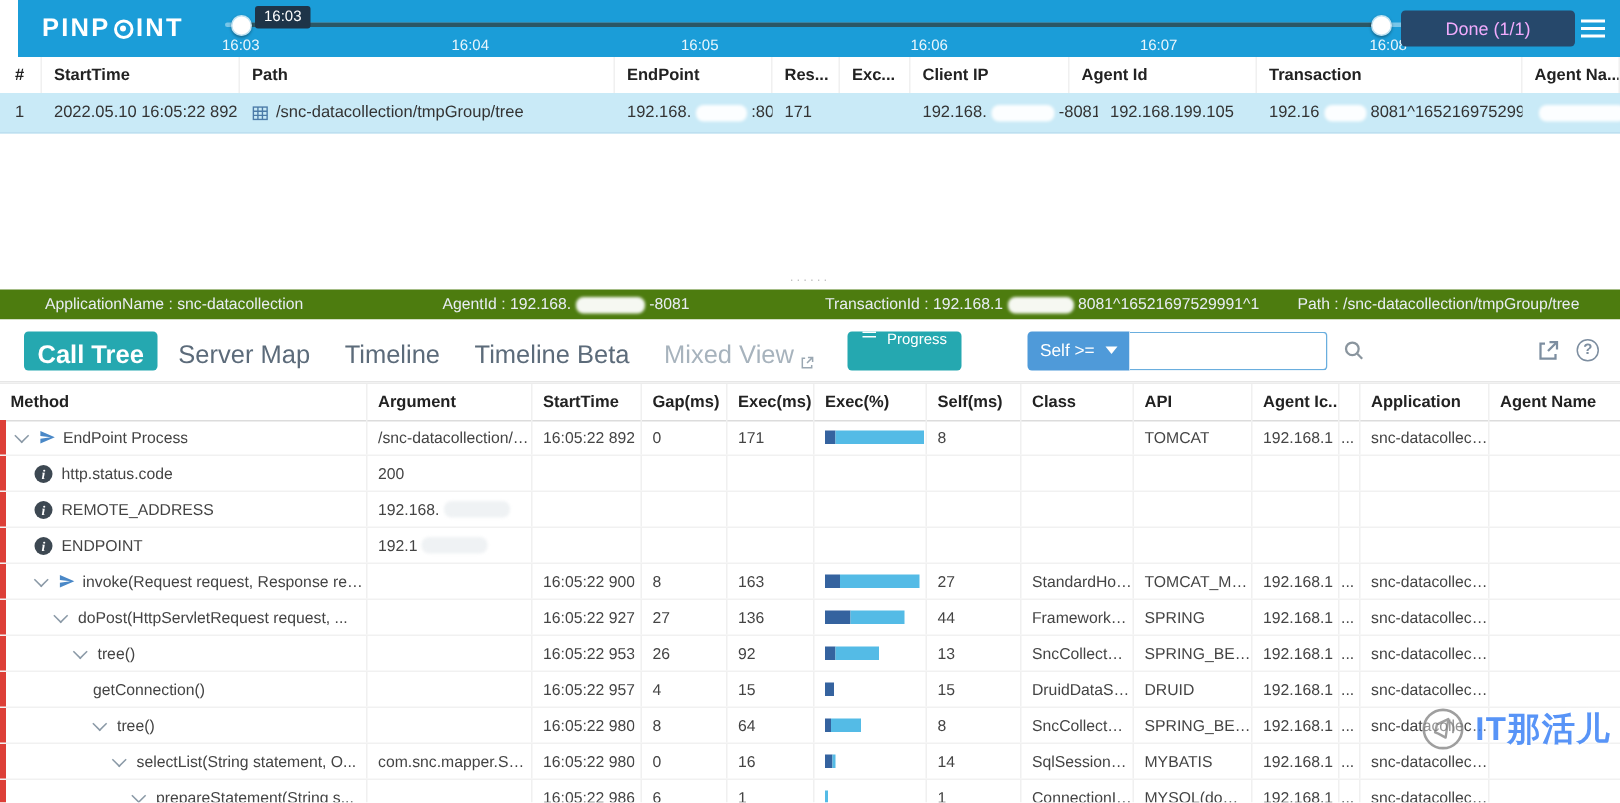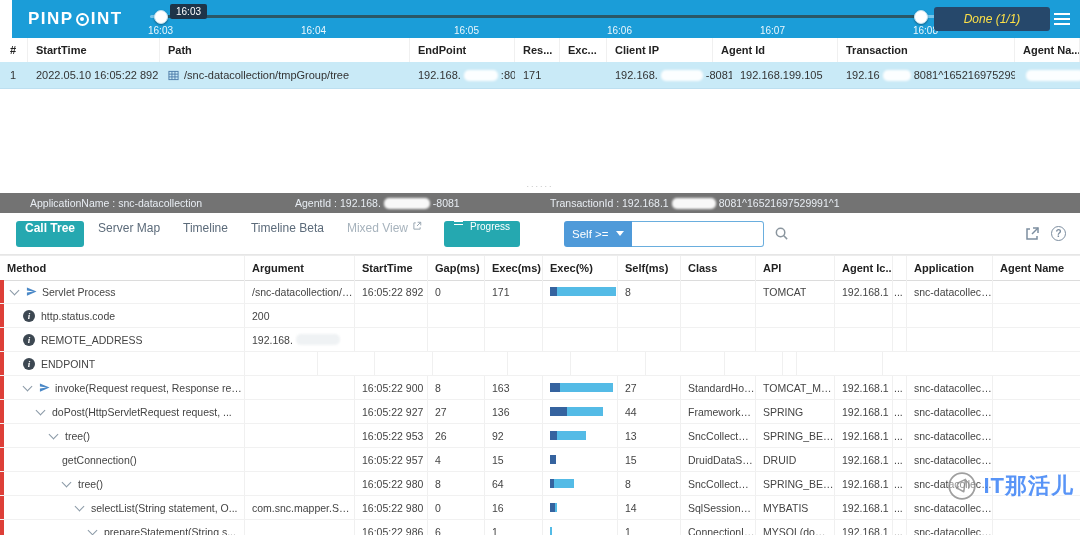--- a/index.html
+++ b/index.html
@@ -16,50 +16,50 @@
   .logo-o::after{content:"";position:absolute;left:2px;top:2px;width:4px;height:4px;border-radius:50%;background:#fff;}
   .track-light{position:absolute;left:138px;top:15px;width:786px;height:3px;background:#79c6e9;border-radius:2px;}
   .track-range{position:absolute;left:148px;top:15px;width:760px;height:3px;background:#2a5766;}
   .handle{position:absolute;top:10px;width:12px;height:12px;border-radius:50%;background:#fff;
           border:1px solid #bfe2f2;box-shadow:0 1px 2px rgba(0,0,0,.35);cursor:ew-resize;}
   .handle-l{left:142px;} .handle-r{left:902px;}
   .slider-tip{position:absolute;left:158px;top:4px;background:#1e3448;color:#fff;font-size:10px;
               padding:2px 6px;border-radius:2px;}
   .time-ticks{position:absolute;left:136px;top:25px;width:790px;display:flex;justify-content:space-between;
               color:#eaf6fc;font-size:10px;}
-  .done-btn{position:absolute;right:30px;top:7px;width:116px;height:24px;background:#26486b;color:#fde047;
-            font-size:12px;border-radius:3px;display:flex;align-items:center;justify-content:center;cursor:pointer;font-style:italic;}
+  .done-btn{position:absolute;right:30px;top:7px;width:116px;height:24px;background:#26486b;color:#f0abfc;
+            font-size:12px;border-radius:3px;display:flex;align-items:center;justify-content:center;cursor:pointer;}
   .menu-ic{position:absolute;right:8px;top:13px;width:18px;height:12px;display:flex;align-items:center;cursor:pointer;}
   .hbars{width:16px;height:2px;background:#fff;box-shadow:0 5px 0 #fff,0 -5px 0 #fff;display:inline-block;}
 
   
   .txn-header{position:absolute;top:38px;left:0;right:0;height:24px;display:flex;align-items:center;
               background:#fff;border-bottom:1px solid #e3e3e3;font-weight:bold;font-size:11px;color:#222;}
   .txc{box-sizing:border-box;padding-left:8px;white-space:nowrap;overflow:hidden;display:flex;align-items:center;height:100%;}
   .txn-header .txc{border-right:1px solid #f0f0f0;}
   .t0{width:28px;padding-left:10px;} .t1{width:132px;} .t2{width:250px;} .t3{width:105px;} .t4{width:45px;}
   .t5{width:47px;} .t6{width:125px;} .t7{width:106px;} .t8{width:177px;} .t9{width:65px;border-right:none;}
   .txn-row{position:absolute;top:62px;left:0;right:0;height:26px;background:#c9eaf7;display:flex;
            align-items:center;font-size:11px;color:#333;border-bottom:1px solid #bddff0;cursor:pointer;}
   .grid-ic{display:inline-flex;margin-right:5px;flex:none;}
 
   .panel-dots{position:absolute;top:179px;left:0;right:0;text-align:center;color:#c3c3c3;
               font-size:9px;letter-spacing:2px;cursor:row-resize;}
 
   
-  .detail-bar{position:absolute;top:193px;left:0;right:0;height:20px;background:#737373;color:#e8edf3;
+  .detail-bar{position:absolute;top:193px;left:0;right:0;height:20px;background:#4d7c0f;color:#e8edf3;
               font-size:10.5px;padding-left:40px;}
   .db-item{position:absolute;top:0;height:20px;display:flex;align-items:center;white-space:nowrap;}
   .db1{left:30px;} .db2{left:295px;justify-content:center;} .db3{left:550px;max-width:310px;overflow:hidden;} .db4{left:865px;}
 
   
   .toolbar{position:absolute;top:213px;left:0;right:0;height:42px;background:#fff;border-bottom:1px solid #e6e6e6;
            display:flex;align-items:center;padding-left:16px;box-sizing:border-box;}
   .tabs{display:flex;align-items:center;}
-  .tab{height:26px;display:flex;align-items:flex-start;padding:0 9px;font-size:12px;color:#5c6b7a;
+  .tab{height:26px;display:flex;align-items:flex-end;padding:0 9px;font-size:17px;color:#5c6b7a;
        margin-right:5px;cursor:pointer;white-space:nowrap;border-radius:3px;}
   .tab.active{background:#25a8b0;color:#fff;font-weight:bold;}
   .tab.disabled{color:#a7b3bd;}
   .tab .ext{margin-left:4px;display:inline-flex;}
   .btn-progress{height:26px;display:flex;align-items:flex-start;background:#25a8b0;color:#fff;font-size:10px;
                 padding:0 10px;border-radius:3px;margin-left:8px;cursor:pointer;}
   .bars-s{width:9px;height:1.5px;background:#fff;box-shadow:0 3px 0 #fff,0 -3px 0 #fff;display:inline-block;margin-right:7px;}
   .flt-select{height:26px;display:flex;align-items:center;background:#4f9ad9;color:#fff;font-size:11.5px;
               padding:0 8px;border-radius:3px 0 0 3px;margin-left:44px;cursor:pointer;}
   .caret{width:0;height:0;border-left:4px solid transparent;border-right:4px solid transparent;
@@ -193,20 +193,21 @@
     <span class="db-item db2">
         <span>AgentId : 192.168.</span>
         <span class="redact" style="width:46px"></span>
         <span>-8081</span>
       </span>
     <span class="db-item db3">
         <span>TransactionId : 192.168.1</span>
         <span class="redact" style="width:44px"></span>
         <span>8081^16521697529991^1</span>
       </span>
+    <span class="db-item db4">Path : /snc-datacollection/tmpGroup/tree</span>
   </div>
 
   <div class="toolbar">
     <div class="tabs">
         <div class="tab active">
           <span>Call Tree</span>
         </div>
         <div class="tab">
           <span>Server Map</span>
         </div>
@@ -269,21 +270,21 @@
   <div class="ct-body">
       <div class="ct-row">
         <span class="row-marker"></span>
         <div class="ctc c0" style="padding-left: 10px;">
           <span class="chev"></span>
           <span class="mi">
             <svg width="11" height="11" viewBox="0 0 24 24">
               <path d="M2 21l21-9L2 3v7l15 2-15 2z" fill="#4a88c7"></path>
             </svg>
           </span>
-          <span class="tx">Servlet Process</span>
+          <span class="tx">EndPoint Process</span>
         </div>
         <div class="ctc c1">
           <span class="tx">/snc-datacollection/tmpGro...</span>
         </div>
         <div class="ctc c2">
           <span class="tx">16:05:22 892</span>
         </div>
         <div class="ctc c3">
           <span class="tx">0</span>
         </div>
@@ -356,20 +357,24 @@
         <div class="ctc c10"></div>
         <div class="ctc c11"></div>
         <div class="ctc c12"></div>
       </div>
       <div class="ct-row">
         <span class="row-marker"></span>
         <div class="ctc c0" style="padding-left: 23px;">
           <span class="info-ic">i</span>
           <span class="tx">ENDPOINT</span>
         </div>
+        <div class="ctc c1">
+          <span class="tx">192.1</span>
+          <span class="redact lt" style="width: 44px;"></span>
+        </div>
         <div class="ctc c2"></div>
         <div class="ctc c3"></div>
         <div class="ctc c4"></div>
         <div class="ctc c5"></div>
         <div class="ctc c6"></div>
         <div class="ctc c7"></div>
         <div class="ctc c8"></div>
         <div class="ctc c9"></div>
         <div class="ctc c10"></div>
         <div class="ctc c11"></div>

